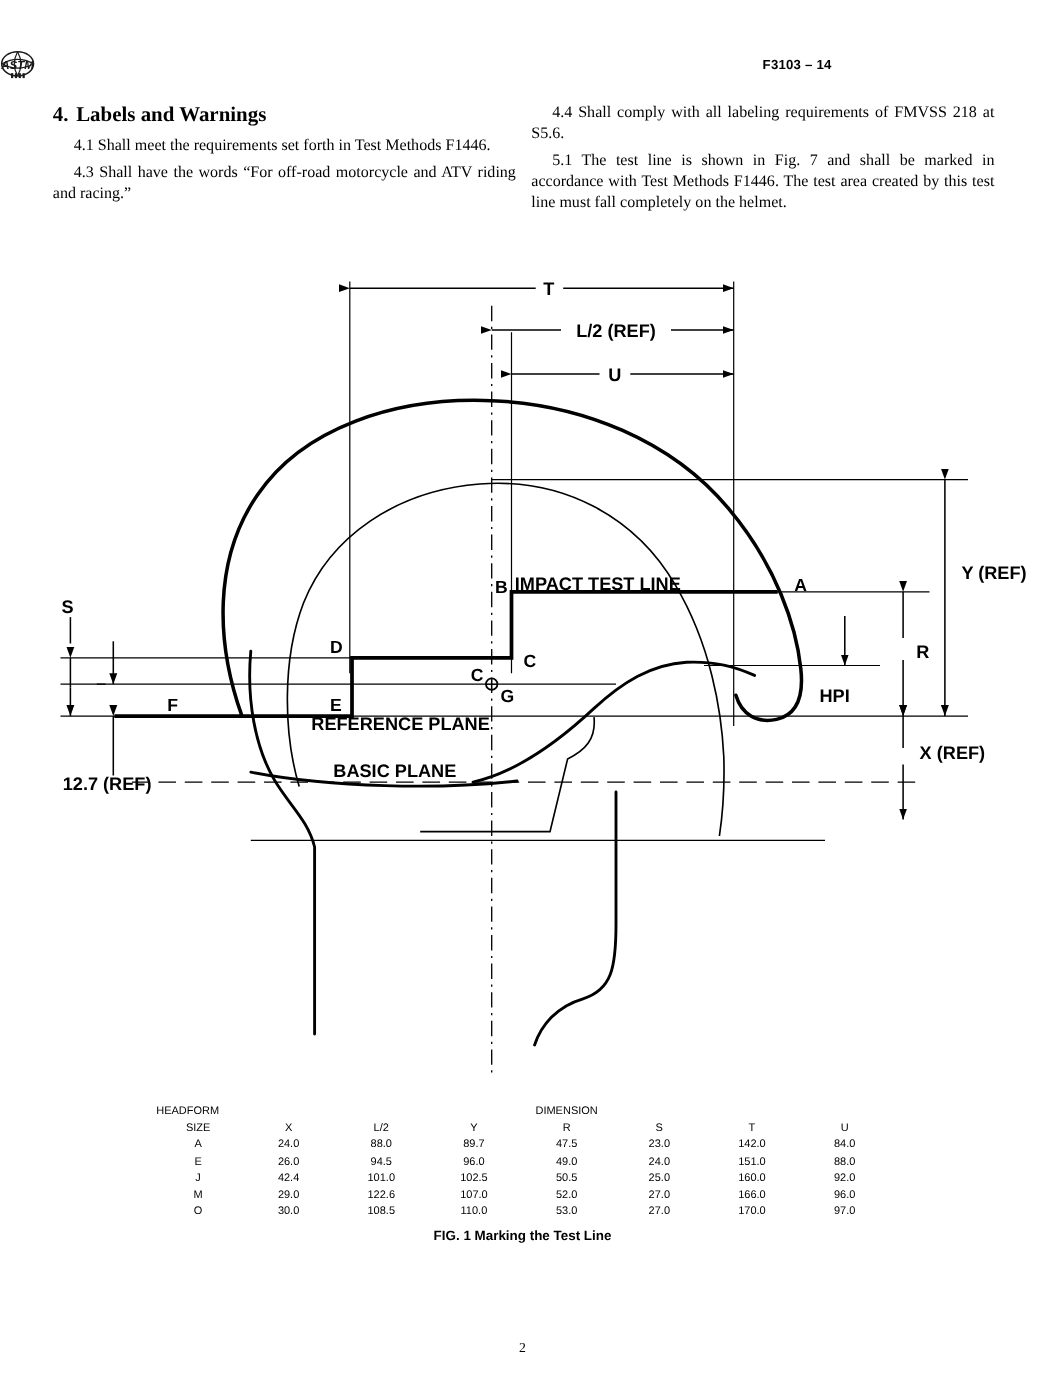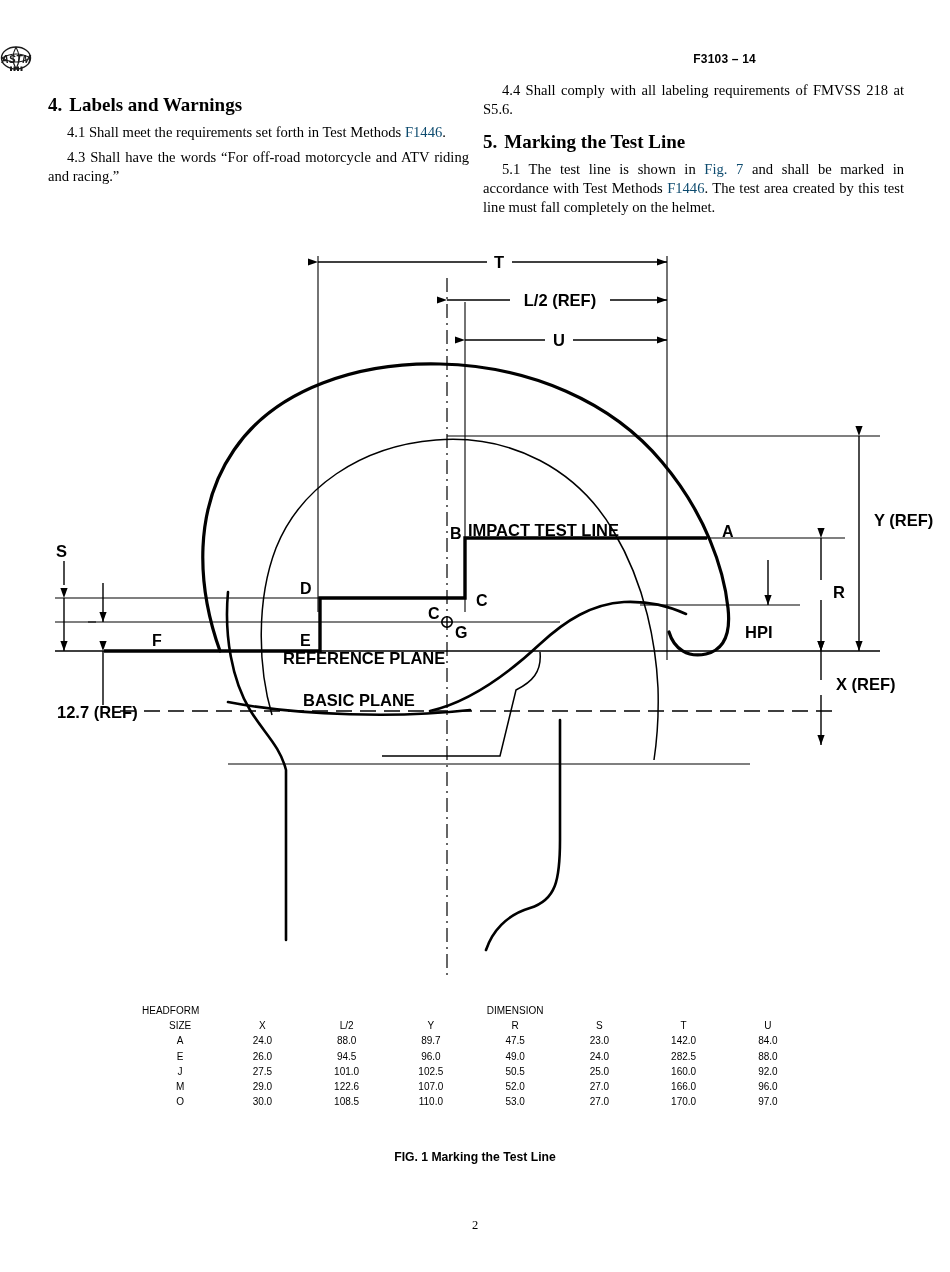--- a/index.html
+++ b/index.html
@@ -45,36 +45,36 @@
 
   
   .col {
     position: absolute;
     width: 421px;
     font-size: 14.6px;
     line-height: 1.30;
     text-align: justify;
   }
   .col-left  { left: 48px;  top: 93px; }
-  .col-right { left: 483px; top: 81px; }
+  .col-right { left: 483px; top: 93px; }
 
   .sec-head {
     font-weight: bold;
     font-size: 19px;
     margin: 0 0 5px 0;
     text-align: left;
   }
   .sec-head .num { margin-right: 7px; }
   .para {
     margin: 0 0 6px 0;
     text-indent: 19px;
     text-align: justify;
     text-justify: inter-word;
   }
-  .xref { color: #0c4a6e; }
+  .xref { color: #000000; }
   .spacer-head { margin-top: 11px; }
 
   
   .figure {
     position: absolute;
     left: 0;
     top: 240px;
     width: 950px;
     height: 760px;
   }
@@ -101,21 +101,20 @@
 
   .fig-caption {
     position: absolute;
     left: 0;
     top: 1116px;
     width: 950px;
     text-align: center;
     font-family: "Liberation Sans", "DejaVu Sans", sans-serif;
     font-weight: bold;
     font-size: 12.2px;
-    margin-top: 34px;
   }
 
   .page-num {
     position: absolute;
     left: 0;
     top: 1218px;
     width: 950px;
     text-align: center;
     font-size: 12.5px;
   }
@@ -164,23 +163,20 @@
 
     <p class="para"><span>4.1  Shall meet the requirements set forth in Test Methods </span><span class="xref">F1446</span><span>.</span></p>
 
 
     <p class="para">4.3  Shall have the words “For off-road motorcycle and ATV riding and racing.”</p>
   </div>
 
   <div class="col col-right">
     <p class="para">4.4  Shall comply with all labeling requirements of FMVSS 218 at S5.6.</p>
 
-    <div class="sec-head spacer-head">
-      <span class="num">5.</span><span>Marking the Test Line</span>
-    </div>
 
     <p class="para"><span>5.1  The test line is shown in </span><span class="xref">Fig. 7</span><span> and shall be marked in accordance with Test Methods </span><span class="xref">F1446</span><span>. The test area created by this test line must fall completely on the helmet.</span></p>
   </div>
 
   <div class="figure">
     <svg width="950" height="760" viewBox="0 0 950 760">
       <defs>
         <marker id="arrR" markerWidth="11" markerHeight="8" refX="10" refY="4" orient="auto" markerUnits="userSpaceOnUse">
           <path d="M0,0.4 L10,4 L0,7.6 z" fill="#000"></path>
         </marker>
@@ -353,26 +349,26 @@
         <td class="cx">142.0</td>
         <td class="cx">84.0</td>
       </tr>
       <tr>
         <td class="c0">E</td>
         <td class="cx">26.0</td>
         <td class="cx">94.5</td>
         <td class="cx">96.0</td>
         <td class="cx">49.0</td>
         <td class="cx">24.0</td>
-        <td class="cx">282.5</td>
+        <td class="cx">151.0</td>
         <td class="cx">88.0</td>
       </tr>
       <tr>
         <td class="c0">J</td>
-        <td class="cx">27.5</td>
+        <td class="cx">42.4</td>
         <td class="cx">101.0</td>
         <td class="cx">102.5</td>
         <td class="cx">50.5</td>
         <td class="cx">25.0</td>
         <td class="cx">160.0</td>
         <td class="cx">92.0</td>
       </tr>
       <tr>
         <td class="c0">M</td>
         <td class="cx">29.0</td>

